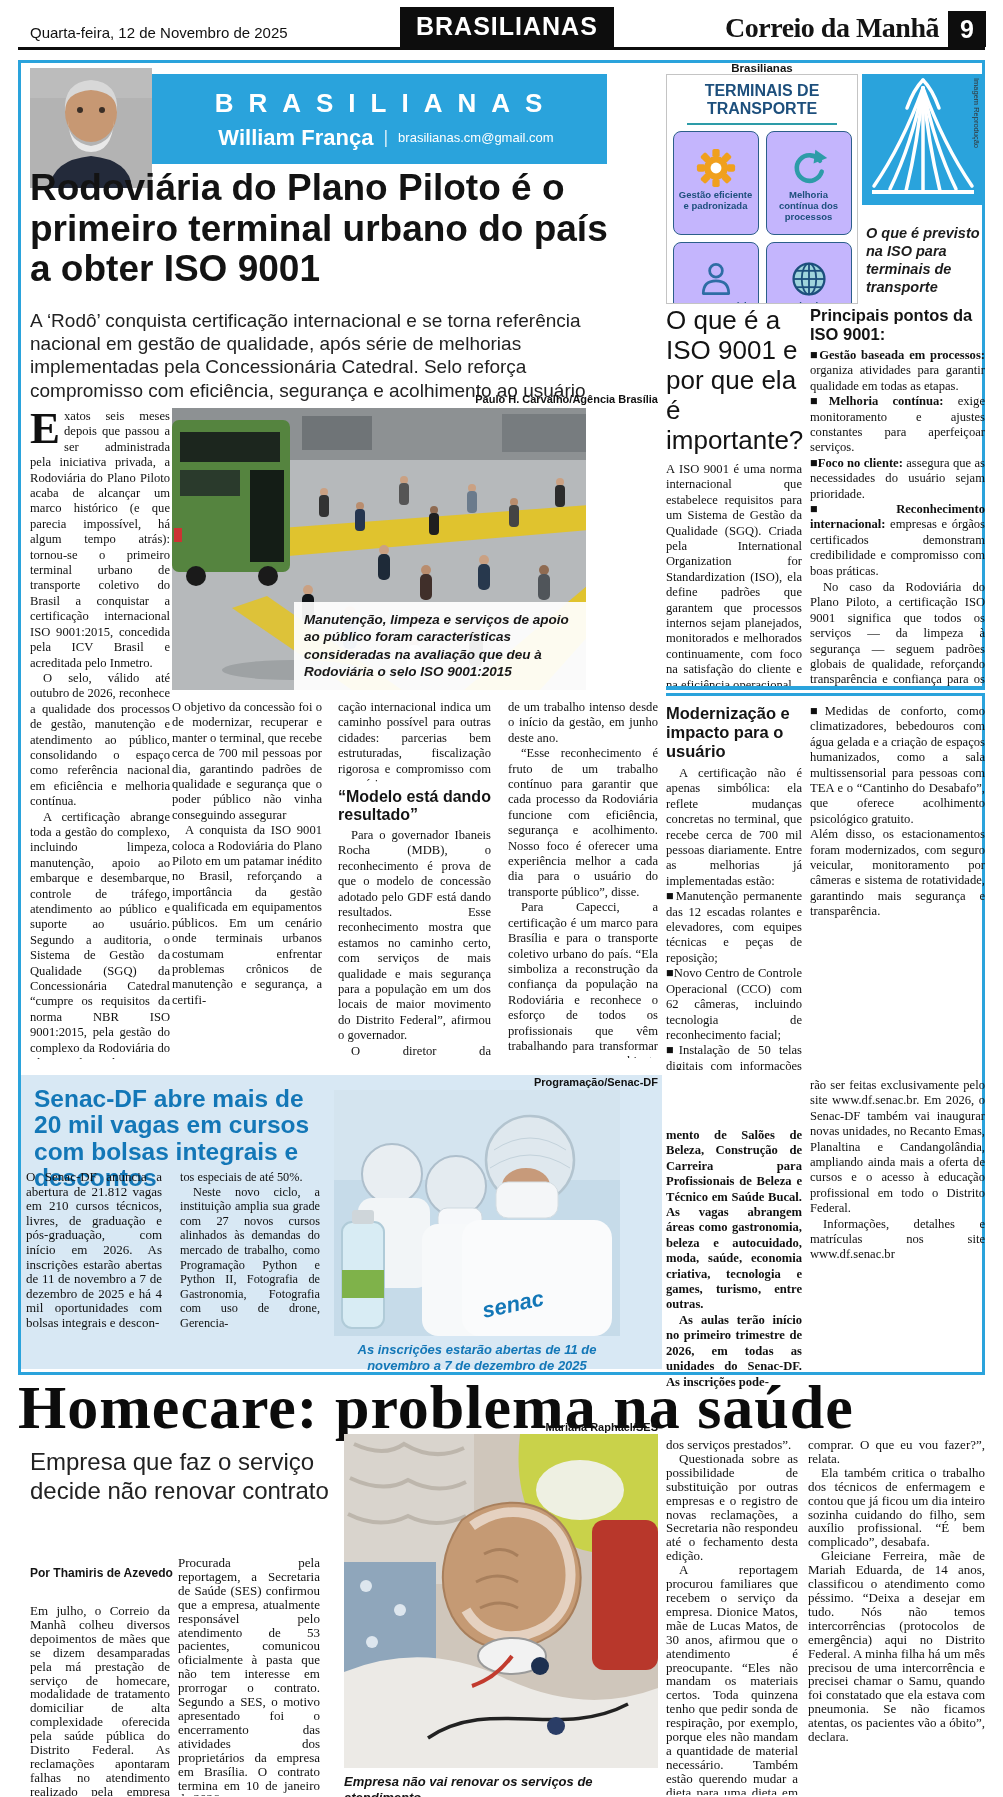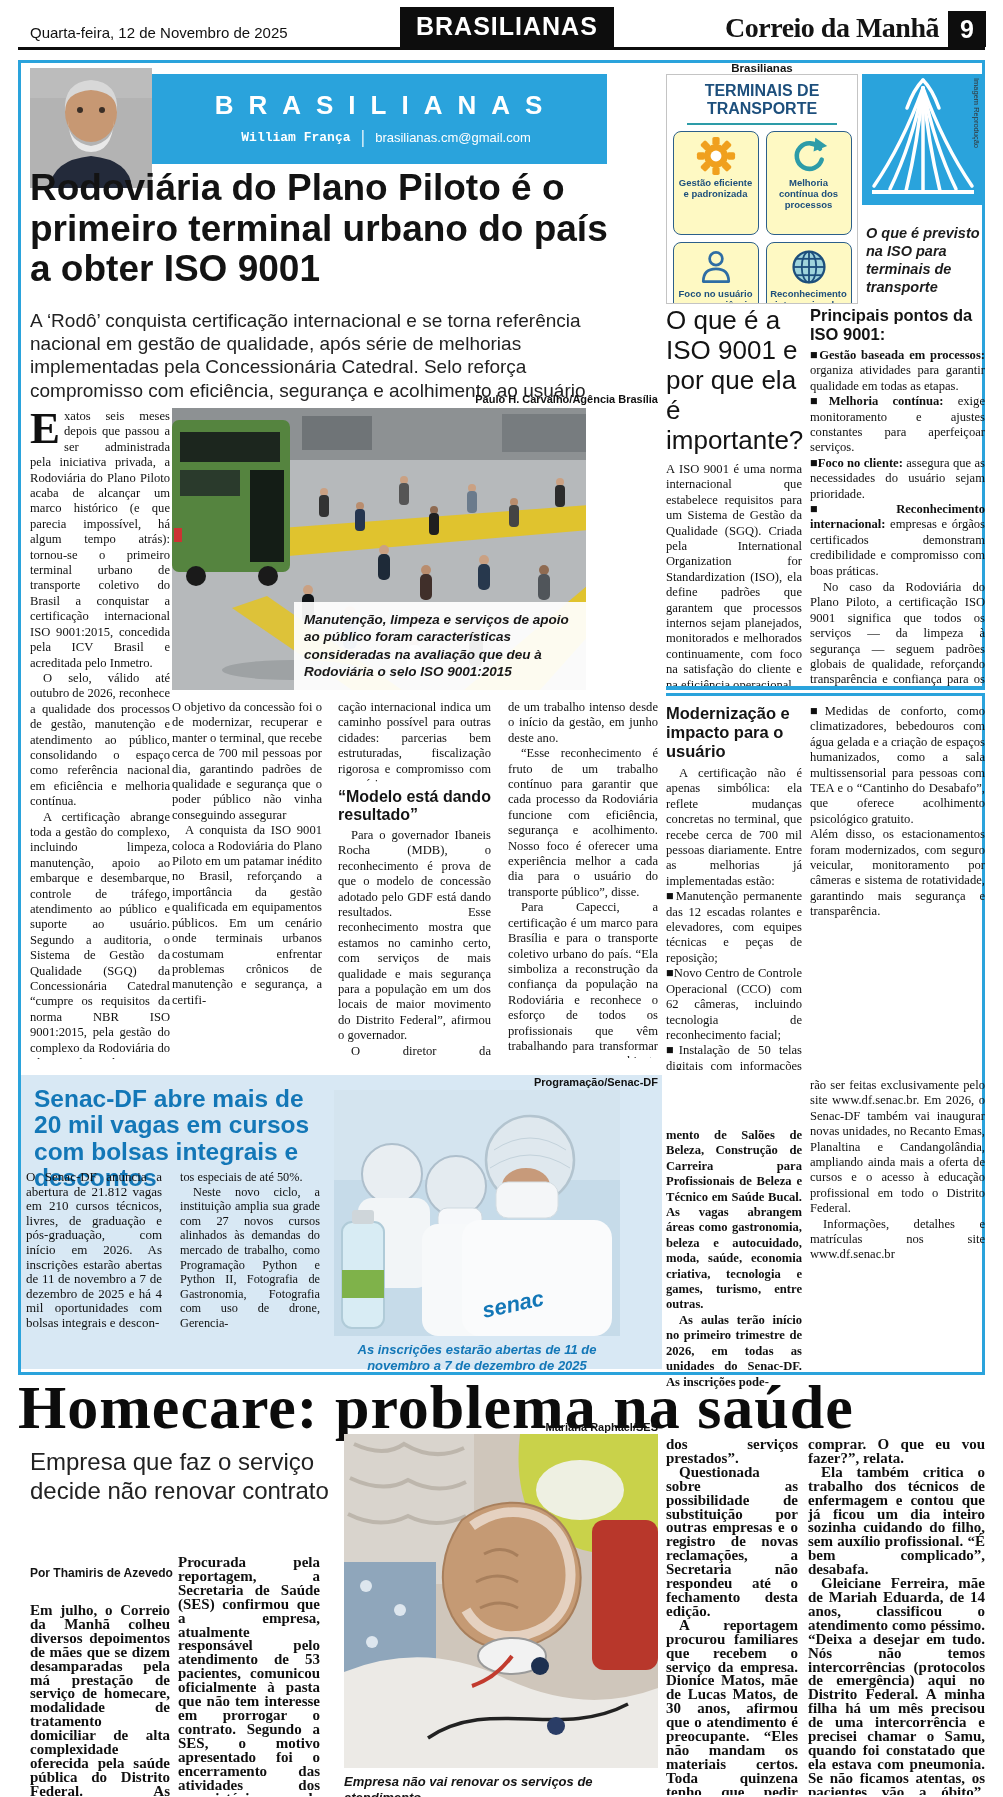--- a/index.html
+++ b/index.html
@@ -22,32 +22,32 @@
 
   
   .frame{left:18px;top:60px;width:967px;height:1315px;border:3px solid var(--accent);}
 
   
   .portrait{left:30px;top:68px;width:122px;height:120px;background:#b8b8b8;overflow:hidden;}
   .banner{left:30px;top:74px;width:577px;height:90px;background:var(--accent);color:#fff;
     padding-left:135px;display:flex;flex-direction:column;align-items:center;justify-content:center;gap:6px;}
   .banner-title{font:26px "Liberation Sans",sans-serif;letter-spacing:15px;font-weight:600;white-space:nowrap;}
   .banner-sub{font:13px "Liberation Sans",sans-serif;display:flex;align-items:center;gap:10px;}
-  .banner-sub .author{font-weight:bold;font-size:13px;font-family:Liberation Mono, monospace;}
+  .banner-sub .author{font-weight:bold;font-size:22px;}
   .banner-sub .sep{opacity:.8;font-size:18px;font-weight:300;}
 
   
   .info-kicker{left:666px;top:62px;width:192px;text-align:center;
     font:bold 11.5px "Liberation Sans",sans-serif;}
   .info-panel{left:666px;top:74px;width:192px;height:230px;background:#fff;border:1px solid #c4c4c4;
     overflow:hidden;text-align:center;}
   .info-title{font:bold 16px/1.1 "Liberation Sans",sans-serif;color:var(--navy);margin-top:7px;}
   .info-rule{width:150px;height:2px;background:var(--teal);margin:6px auto 6px;}
   .cards{display:grid;grid-template-columns:86px 86px;gap:7px;justify-content:center;}
-  .card{border:1.5px solid #2c5f8a;border-radius:8px;height:104px;padding:4px 3px;background:#fef9c3;
+  .card{border:1.5px solid #2c5f8a;border-radius:8px;height:104px;padding:16px 3px;background:#c4b5fd;
     display:flex;flex-direction:column;align-items:center;justify-content:flex-start;gap:2px;}
   .card .lbl{font:bold 9.5px/1.15 "Liberation Sans",sans-serif;color:var(--navy);}
   .cathedral{left:862px;top:74px;width:123px;height:131px;background:var(--accent);}
   .img-credit{left:972px;top:78px;font:7.5px "Liberation Sans",sans-serif;color:#333;
     writing-mode:vertical-rl;}
   .info-blurb{left:866px;top:224px;width:118px;
     font:bold italic 14.5px/1.25 "Liberation Sans",sans-serif;color:#1c1c1c;}
 
   
   .headline{left:30px;top:168px;width:592px;font:600 37px/1.1 "Liberation Sans",sans-serif;color:#131313;}
@@ -100,21 +100,21 @@
   .senac-caption{left:330px;top:1342px;width:294px;text-align:center;
     font:bold italic 13px/1.2 "Liberation Sans",sans-serif;color:var(--senac-blue);}
   .senac-col3{left:666px;top:1128px;width:136px;height:290px;font-weight:bold;}
   .senac-col4{left:810px;top:1078px;width:175px;height:290px;}
 
   
   .hc-headline{left:18px;top:1376px;width:970px;font:bold 62px/1 "Liberation Serif",serif;
     letter-spacing:1px;color:#0c0c0c;white-space:nowrap;}
   .hc-subhead{left:30px;top:1448px;width:330px;font:24px/1.2 "Liberation Sans",sans-serif;color:#222;}
   .hc-byline{left:30px;top:1566px;font:bold 12px "Liberation Sans",sans-serif;}
-  .hc-col{font-size:15px;line-height:13.9px;font-weight:bold;}
+  .hc-col{font-size:13px;line-height:13.9px;}
   .hc-col1{left:30px;top:1604px;width:140px;height:192px;}
   .hc-col2{left:178px;top:1556px;width:142px;height:240px;}
   .hc-photo{left:344px;top:1434px;width:314px;height:334px;overflow:hidden;}
   .hc-credit{left:458px;top:1421px;width:200px;}
   .hc-caption{left:344px;top:1774px;width:314px;font:bold italic 13px/1.2 "Liberation Sans",sans-serif;}
   .hc-col3{left:666px;top:1438px;width:132px;height:357px;}
   .hc-col4{left:808px;top:1438px;width:177px;height:357px;}
 
   svg{display:block;}
 </style>

